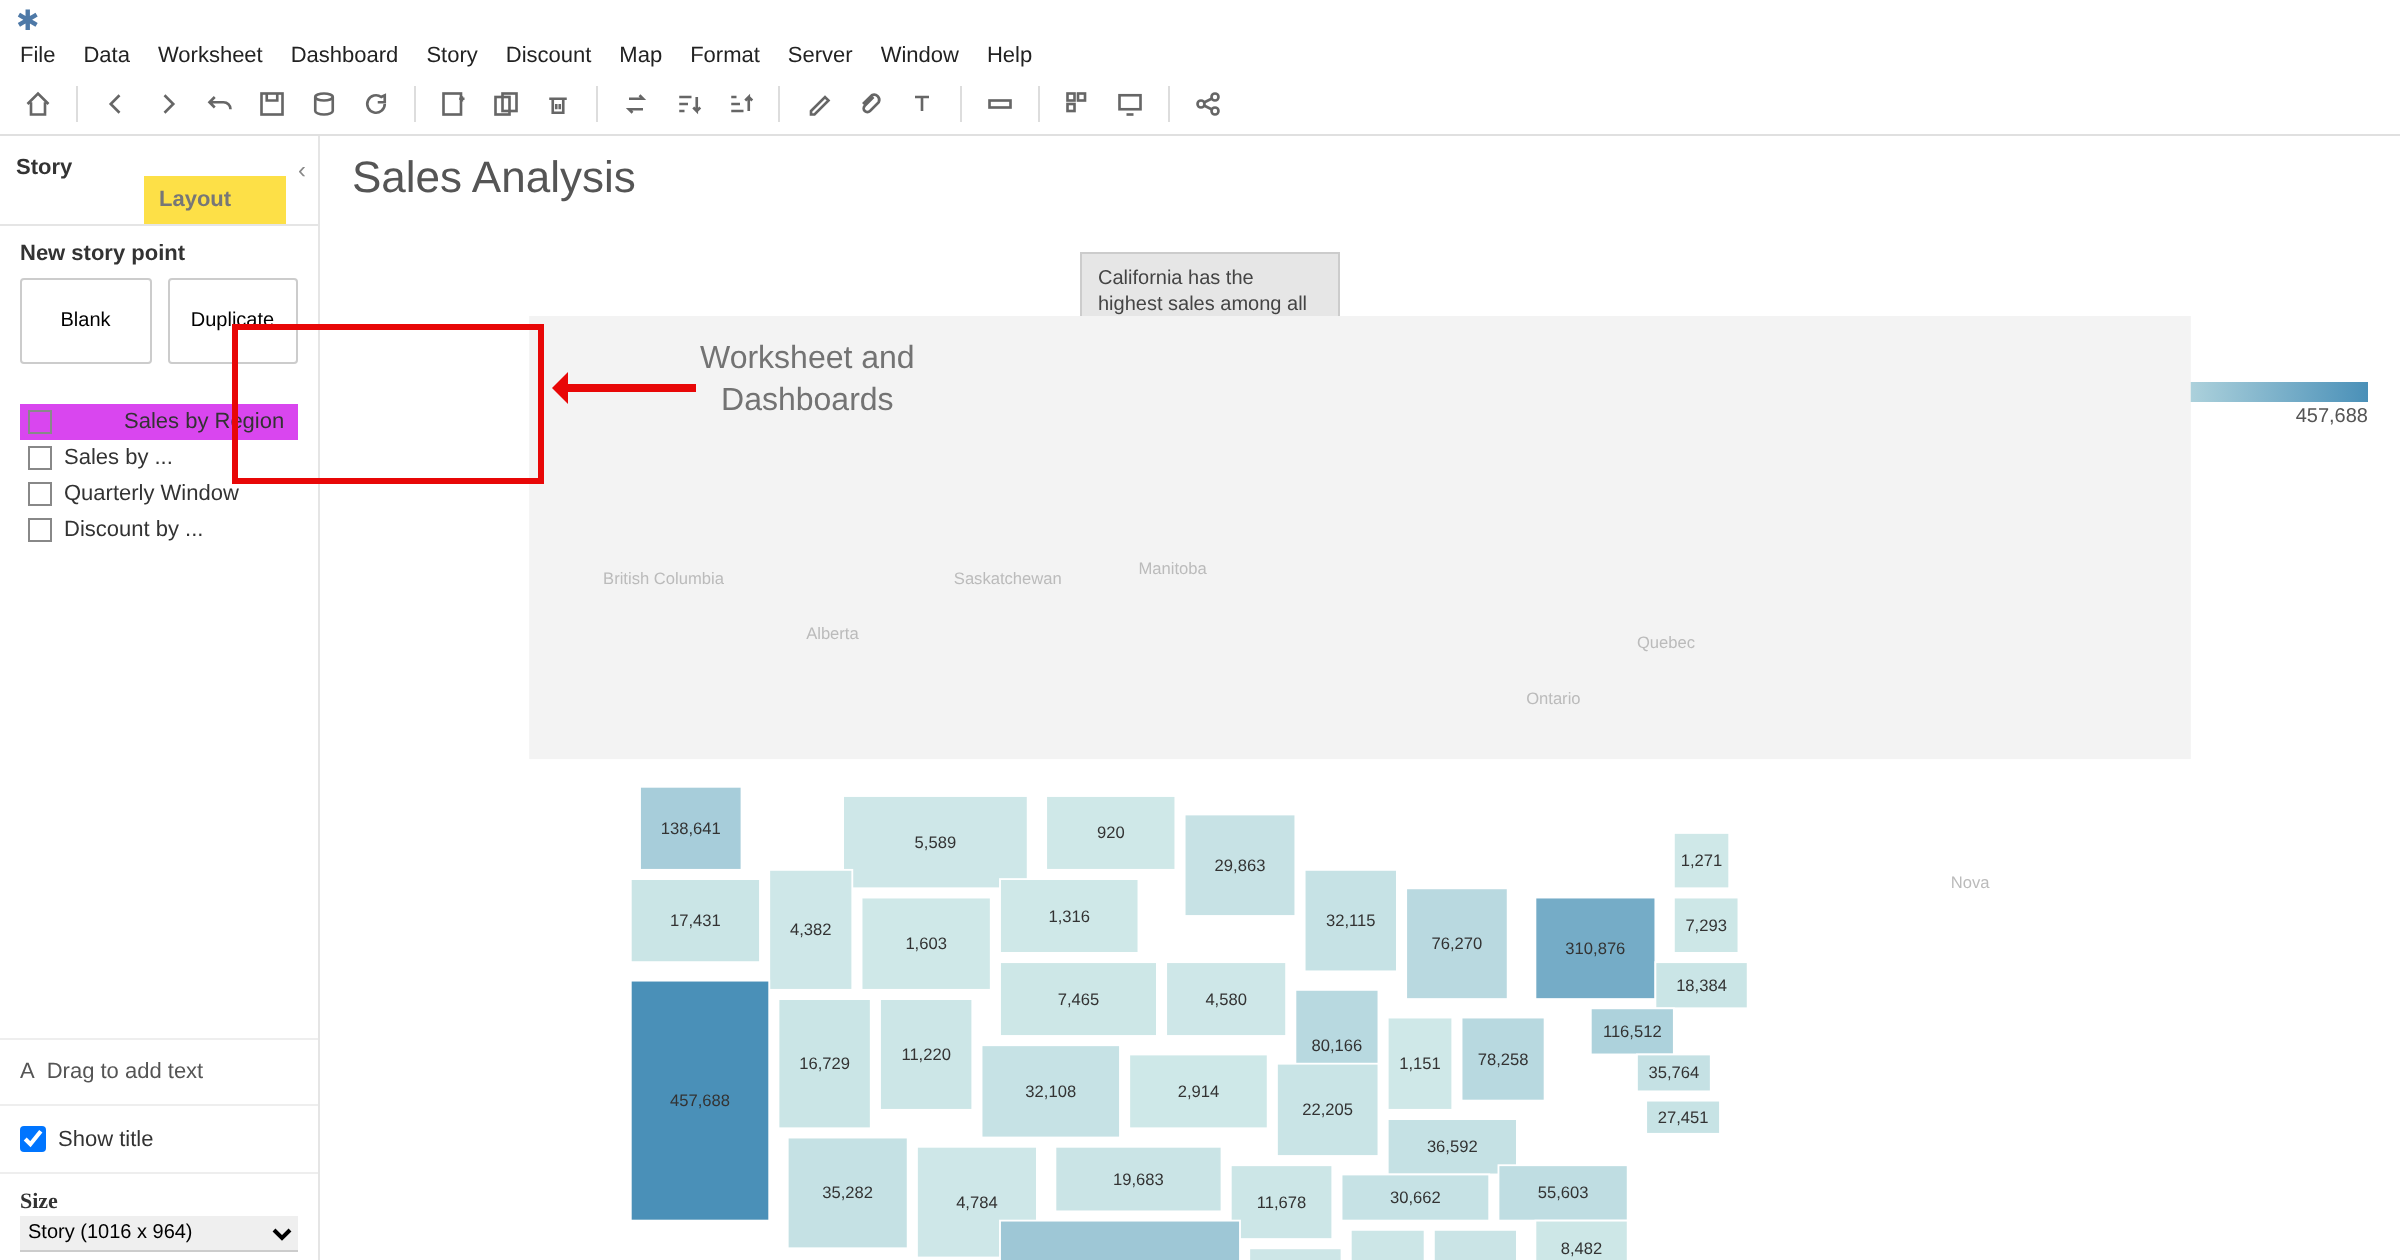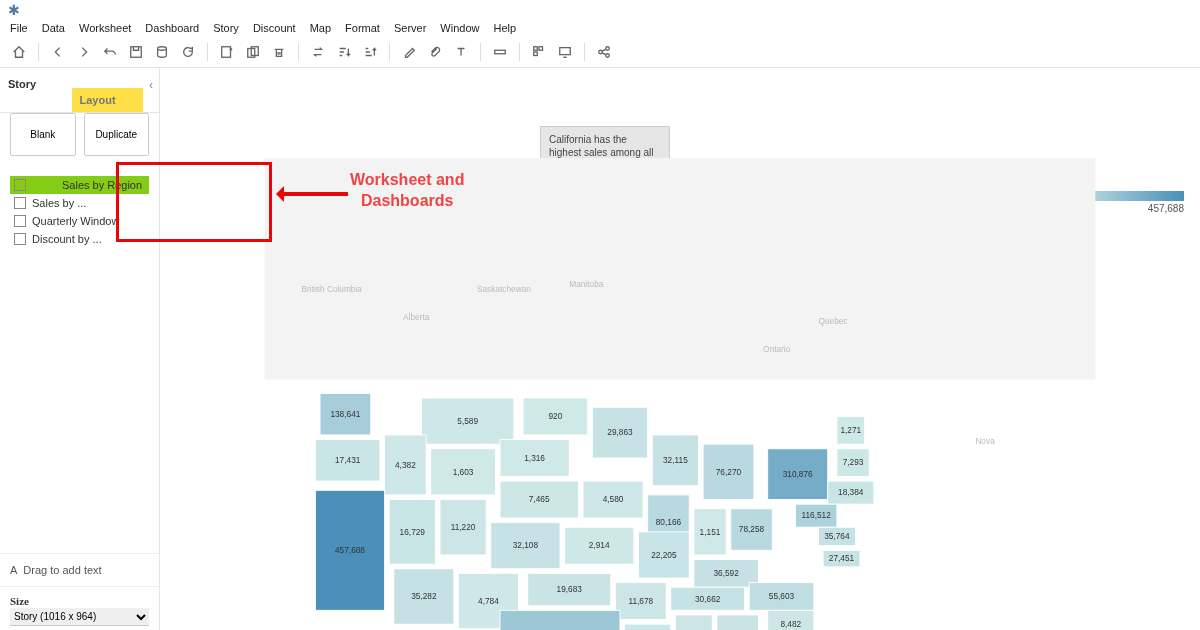--- a/index.html
+++ b/index.html
@@ -21,21 +21,21 @@
 .tabs .tab.inactive { background: #fde047; color: #777; margin-top: 16px; }
 .tabs .collapse { width: 16px; text-align: center; color: #888; cursor: pointer; padding-top: 6px; }
 
 .new-sp { padding: 8px 10px 6px; font-size: 11px; font-weight: 600; }
 .sp-btns { display: flex; gap: 8px; padding: 0 10px 8px; }
 .sp-btns button { flex: 1; font-size: 10px; border: 1px solid #ccc; background: #fff; padding: 15px 0; cursor: pointer; border-radius: 2px; }
 
 .sheet-list { margin: 6px 6px; padding: 6px 4px; }
 .sheet-list .item { display: flex; align-items: center; gap: 6px; padding: 3px 4px; font-size: 11px; cursor: pointer; }
 .sheet-list .item .sicon { width: 12px; height: 12px; border: 1px solid #888; display: inline-block; }
-.sheet-list .item.selected { background: #84cc16; gap: 36px; }
+.sheet-list .item.selected { background: #d946ef; gap: 36px; }
 
 .flex-spacer { flex: 1; }
 .drag-text { padding: 10px; font-size: 11px; color: #555; display: flex; align-items: center; gap: 6px; border-top: 1px solid #eee; }
 .show-title { padding: 10px; font-size: 11px; display: flex; align-items: center; gap: 6px; border-top: 1px solid #eee; }
 .size-section { padding: 8px 10px; border-top: 1px solid #eee; }
 .size-section .lbl { font-size: 11px; font-weight: 600; margin-bottom: 1px; font-family: Liberation Serif, serif; }
 .size-section select { width: 100%; font-size: 10px; border: none; border-bottom: 1px solid #ccc; padding: 2px 0; }
 
 .canvas { flex: 1; position: relative; padding: 8px 16px; overflow: hidden; }
 .story-title { font-size: 22px; color: #555; font-weight: 400; margin-bottom: 6px; }
@@ -48,21 +48,21 @@
 
 .map-wrap { position: absolute; left: 0; right: 0; top: 90px; bottom: 0; }
 .map-wrap svg { width: 100%; height: 100%; }
 .state-lbl { font-size: 9px; fill: #333; }
 .prov-lbl { font-size: 9px; fill: #bbb; }
 
 
 .annot-box { position: absolute; border: 3px solid #e80707; left: 116px; top: 162px; width: 156px; height: 80px; pointer-events: none; }
 .annot-arrow { position: absolute; left: 278px; top: 192px; width: 70px; height: 4px; background: #e80707; }
 .annot-arrow::before { content: ""; position: absolute; left: -10px; top: -6px; border: 8px solid transparent; border-right-color: #e80707; }
-.annot-text { position: absolute; left: 350px; top: 170px; color: #ef4444; font-weight: 700; font-size: 16px; text-align: center; line-height: 1.3; }
+.annot-text { position: absolute; left: 350px; top: 170px; color: #737373; font-weight: 400; font-size: 16px; text-align: center; line-height: 1.3; }
 </style>
 </head>
 <body>
 
 <div class="title-bar">
   <span class="logo">✱</span>
 </div>
 
 <div class="menu-bar">
   <span>File</span>
@@ -198,20 +198,21 @@
     </span>
 </div>
 
 <div class="main">
   <div class="sidebar">
     <div class="tabs">
       <div class="tab active">Story</div>
       <div class="tab inactive">Layout</div>
       <div class="collapse">‹</div>
     </div>
+    <div class="new-sp">New story point</div>
     <div class="sp-btns">
       <button>Blank</button>
       <button>Duplicate</button>
     </div>
     <div class="sheet-list">
       <div class="item selected">
           <span class="sicon"></span>
           <span>Sales by Region</span>
         </div>
       <div class="item">
@@ -225,27 +226,32 @@
       <div class="item">
           <span class="sicon"></span>
           <span>Discount by ...</span>
         </div>
     </div>
     <div class="flex-spacer"></div>
     <div class="drag-text">
         <span>A</span>
         <span>Drag to add text</span>
       </div>
+    <div class="show-title">
+        <input type="checkbox" checked="" style="">
+        <span>Show title</span>
+      </div>
     <div class="size-section">
       <div class="lbl">Size</div>
       <select><option>Story (1016 x 964)</option></select>
     </div>
   </div>
 
   <div class="canvas">
+    <div class="story-title">Sales Analysis</div>
     <div class="caption-box">California has the highest sales among all other regions</div>
 
     <div class="legend">
       <div class="lbl">Sales</div>
       <div class="bar"></div>
       <div class="range">
           <span>920</span>
           <span>457,688</span>
         </div>
     </div>

